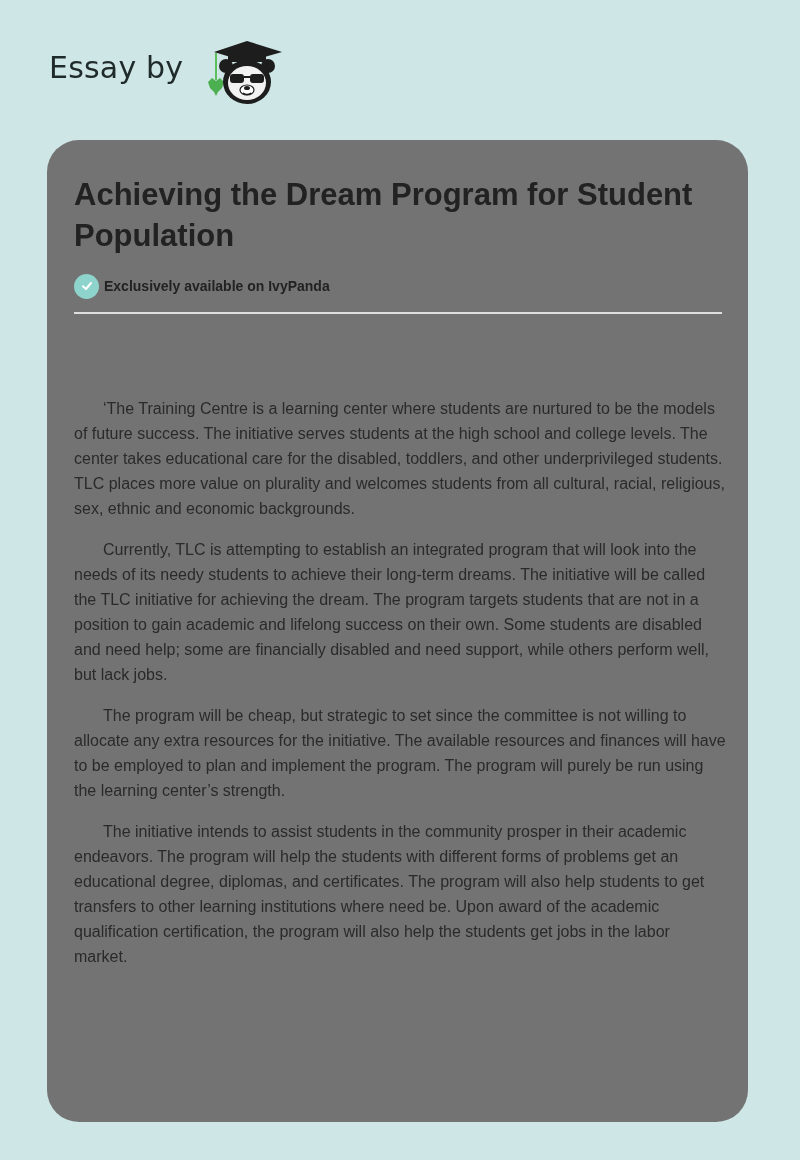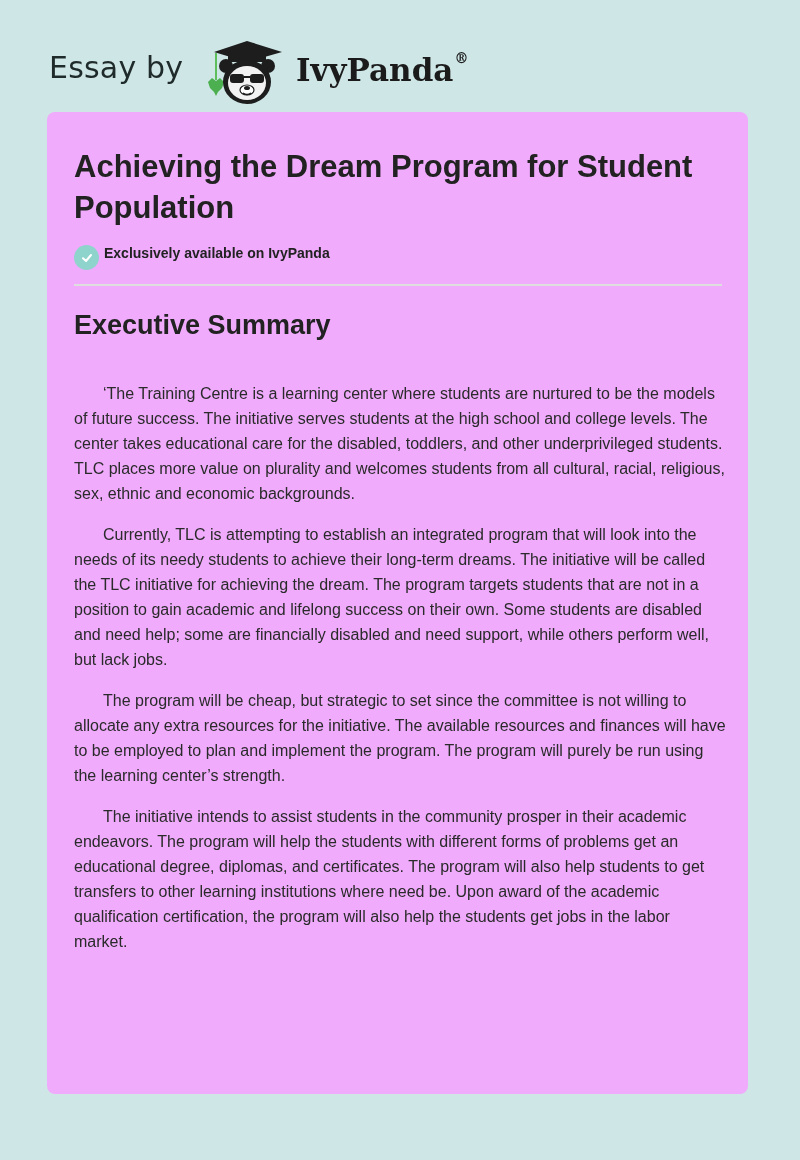--- a/index.html
+++ b/index.html
@@ -50,45 +50,46 @@
   .brand sup {
     font-size: 14px;
     vertical-align: top;
     position: relative;
     top: -2px;
     margin-left: 1px;
   }
   .card {
     position: absolute;
     left: 47px;
-    top: 112px;
+    top: 140px;
     width: 701px;
     height: 982px;
-    background: #f0abfc;
-    border-radius: 8px;
+    background: #737373;
+    border-radius: 32px;
     overflow: hidden;
   }
   .title {
     position: absolute;
     left: 27px;
     top: 34px;
     width: 640px;
     margin: 0;
     font-family: "Liberation Sans", sans-serif;
     font-weight: bold;
     font-size: 31px;
     line-height: 41px;
     color: #222222;
   }
   .badge {
     position: absolute;
     left: 27px;
     top: 133px;
     height: 26px;
     display: flex;
+    align-items: center;
   }
   .check-icon {
     width: 25px;
     height: 25px;
     border-radius: 50%;
     background: #8fd3cd;
     display: flex;
     align-items: center;
     justify-content: center;
     margin-right: 5px;
@@ -118,21 +119,21 @@
     line-height: 34px;
     color: #222;
   }
   .body-text {
     position: absolute;
     left: 27px;
     top: 254px;
     width: 652px;
   }
   .body-text p {
-    margin: 15px 0 16px 0;
+    margin: 2px 0 16px 0;
     font-family: "Liberation Sans", sans-serif;
     font-size: 16px;
     line-height: 25px;
     color: #2a2a2a;
     text-indent: 29px;
   }
 </style>
 </head>
 <body>
 
@@ -156,38 +157,36 @@
 
       <rect x="28" y="38" width="14" height="9" rx="3" fill="#1d1d1d"></rect>
       <rect x="48" y="38" width="14" height="9" rx="3" fill="#1d1d1d"></rect>
       <line x1="42" y1="41" x2="48" y2="41" stroke="#1d1d1d" stroke-width="2"></line>
 
       <ellipse cx="45" cy="54" rx="7" ry="5" fill="#ffffff" stroke="#1d1d1d" stroke-width="1.2"></ellipse>
       <ellipse cx="45" cy="52" rx="3" ry="2" fill="#1d1d1d"></ellipse>
       <path d="M41,57 Q45,60 49,57" stroke="#1d1d1d" stroke-width="1.3" fill="none"></path>
     </svg>
   </div>
-  <span class="brand"><span>IvyPanda</span><sup>®</sup></span>
 </div>
 
 <div class="card">
   <h1 class="title">Achieving the Dream Program for Student Population</h1>
 
   <div class="badge">
     <span class="check-icon">
       <svg width="12" height="12" viewBox="0 0 12 12" xmlns="http://www.w3.org/2000/svg">
         <path d="M2,6.2 L5,9 L10,3" stroke="#ffffff" stroke-width="2" fill="none" stroke-linecap="round" stroke-linejoin="round"></path>
       </svg>
     </span>
     <span class="badge-text">Exclusively available on IvyPanda</span>
   </div>
 
   <div class="divider"></div>
 
-  <h2 class="section-heading">Executive Summary</h2>
 
   <div class="body-text">
     <p>‘The Training Centre is a learning center where students are nurtured to be the models of future success. The initiative serves students at the high school and college levels. The center takes educational care for the disabled, toddlers, and other underprivileged students. TLC places more value on plurality and welcomes students from all cultural, racial, religious, sex, ethnic and economic backgrounds.</p>
     <p>Currently, TLC is attempting to establish an integrated program that will look into the needs of its needy students to achieve their long-term dreams. The initiative will be called the TLC initiative for achieving the dream. The program targets students that are not in a position to gain academic and lifelong success on their own. Some students are disabled and need help; some are financially disabled and need support, while others perform well, but lack jobs.</p>
     <p>The program will be cheap, but strategic to set since the committee is not willing to allocate any extra resources for the initiative. The available resources and finances will have to be employed to plan and implement the program. The program will purely be run using the learning center’s strength.</p>
     <p>The initiative intends to assist students in the community prosper in their academic endeavors. The program will help the students with different forms of problems get an educational degree, diplomas, and certificates. The program will also help students to get transfers to other learning institutions where need be. Upon award of the academic qualification certification, the program will also help the students get jobs in the labor market.</p>
   </div>
 </div>
 
 </body></html>

